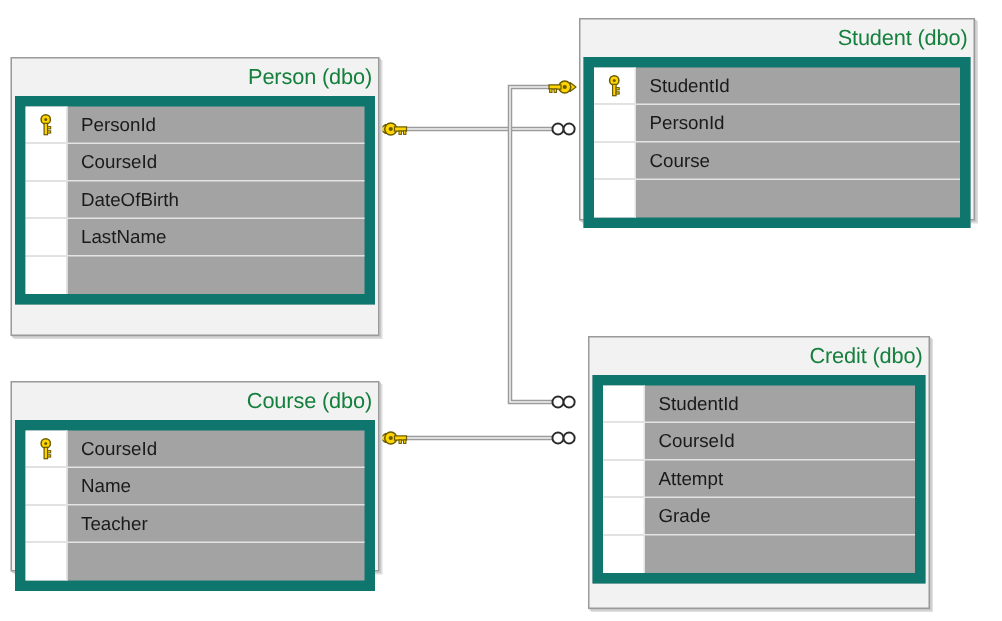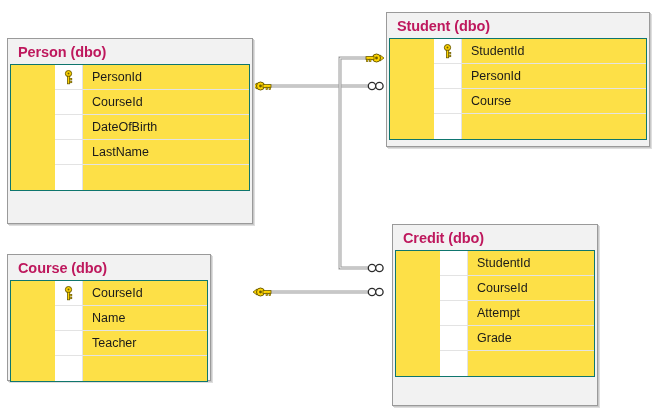--- a/index.html
+++ b/index.html
@@ -27,33 +27,33 @@
   .entity {
     position: absolute;
     box-sizing: border-box;
     background: #f2f2f2;
     border: 1px solid #9a9a9a;
     box-shadow: 1px 1px 0 0 #c8c8c8, 2px 2px 0 0 #dedede;
     padding: 2px 2px 2px 2px;
   }
   .entity-title {
     font-size: 14.5px;
-    font-weight: bold;
-    color: #be185d;
+    font-weight: normal;
+    color: #15803d;
     padding: 3px 2px 4px 8px;
     line-height: 16px;
     white-space: nowrap;
     letter-spacing: -0.1px;
+    text-align: right;
   }
   .grid {
-    background: #fde047;
-    border: 1px solid #0f766e;
+    background: #a3a3a3;
+    border: 7px solid #0f766e;
     box-sizing: border-box;
     width: 100%;
-    padding-left: 44px;
   }
   .row {
     display: flex;
     align-items: center;
     height: 25px;
     border-bottom: 1px solid #e3e3e3;
     box-sizing: border-box;
   }
   .row.filler {
     border-bottom: none;
@@ -250,21 +250,21 @@
         <div class="colname">Course</div>
       </div>
 
       <div class="row filler">
         <div class="gutter"></div>
         <div class="colname"></div>
       </div>
     </div>
   </div>
 
-  <div class="entity" style="left:7px; top:254px; width:204px; height:127px;">
+  <div class="entity" style="left:7px; top:254px; width:246px; height:127px;">
     <div class="entity-title">Course (dbo)</div>
     <div class="grid">
 
       <div class="row">
         <div class="gutter">
           <svg class="pk-key" width="11" height="15" viewBox="0 0 11 15">
             <circle cx="5.5" cy="3.6" r="3.1" fill="#ffd400" stroke="#6b5b00" stroke-width="1"></circle>
             <circle cx="5.5" cy="3.6" r="1" fill="#6b5b00"></circle>
             <rect x="4.4" y="6.2" width="2.3" height="7.6" fill="#ffd400" stroke="#6b5b00" stroke-width="0.8"></rect>
             <rect x="6.7" y="8.4" width="2.1" height="1.5" fill="#ffd400" stroke="#6b5b00" stroke-width="0.7"></rect>
@@ -284,21 +284,21 @@
         <div class="colname">Teacher</div>
       </div>
 
       <div class="row filler">
         <div class="gutter"></div>
         <div class="colname"></div>
       </div>
     </div>
   </div>
 
-  <div class="entity" style="left:392px; top:224px; width:206px; height:182px;">
+  <div class="entity" style="left:392px; top:224px; width:228px; height:182px;">
     <div class="entity-title">Credit (dbo)</div>
     <div class="grid">
 
       <div class="row">
         <div class="gutter"></div>
         <div class="colname">StudentId</div>
       </div>
 
       <div class="row">
         <div class="gutter"></div>

